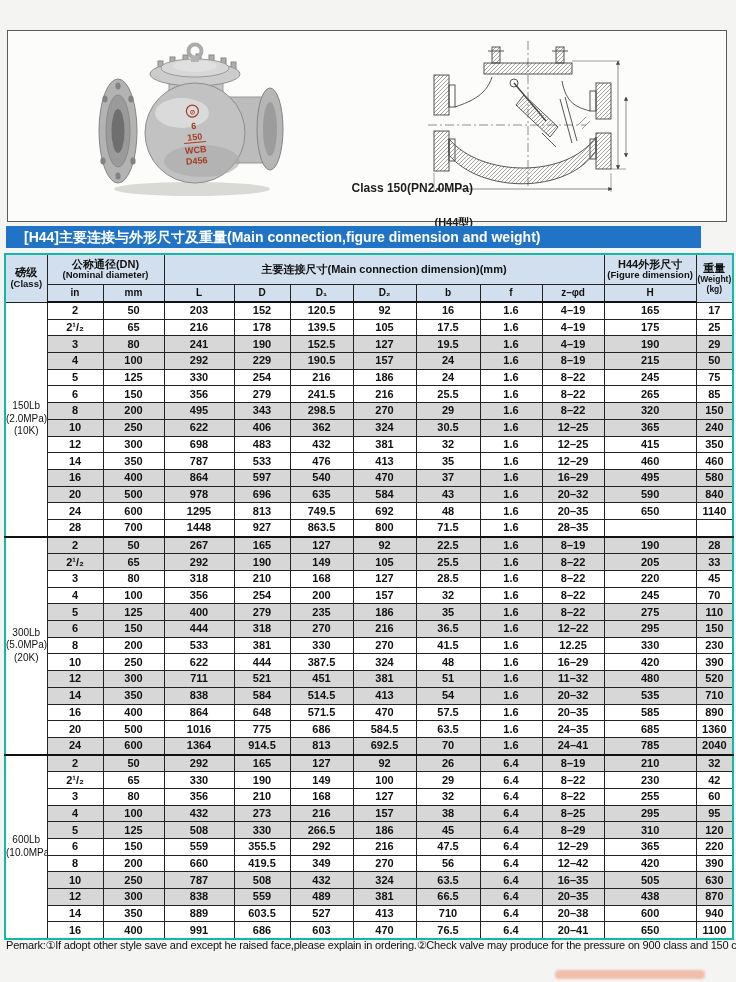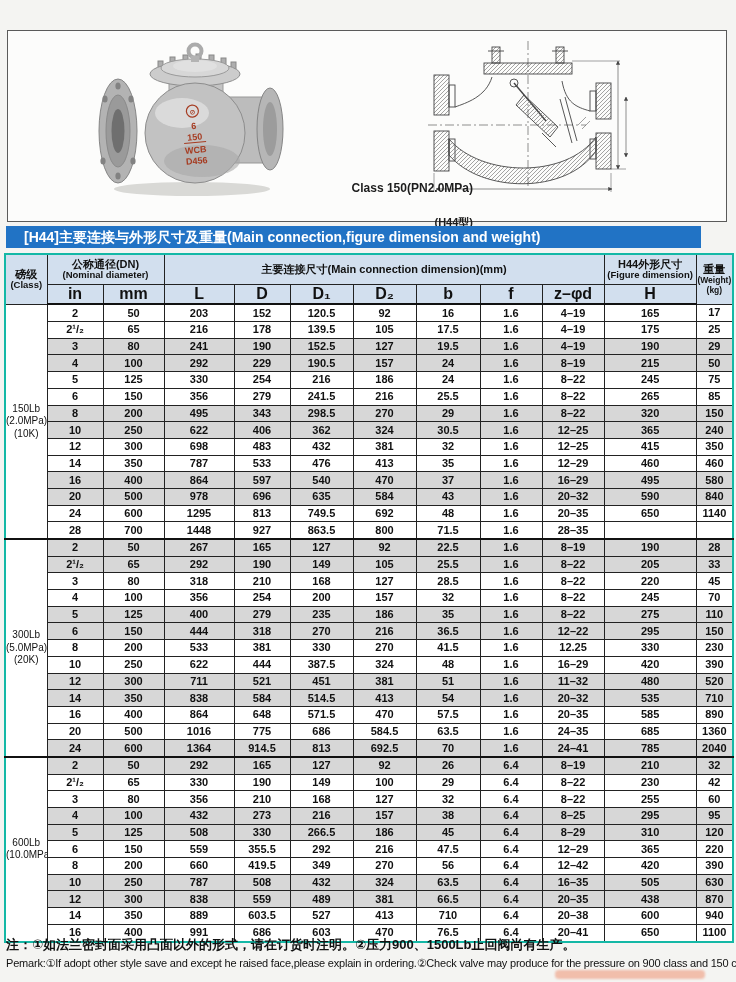--- a/index.html
+++ b/index.html
@@ -37,21 +37,21 @@
   table.spec th,table.spec td{
     border:1px solid #222;
     text-align:center;vertical-align:middle;
     padding:0;overflow:hidden;white-space:nowrap;
   }
   thead th{
     background:var(--header-bg,#d2dfee);
     font-weight:bold;font-size:11px;line-height:1.15;
   }
   thead tr.grp th{height:29px;}
-  thead tr.subhead th{height:16px;font-size:16px;border-bottom:2px solid #111;}
+  thead tr.subhead th{height:16px;font-size:10px;border-bottom:2px solid #111;}
   thead th .en{font-weight:bold;font-size:9.5px;}
   thead th.wt .en{font-size:8.5px;}
   tbody td{
     height:15.7px;font-size:11px;font-weight:bold;line-height:1;
   }
   tbody tr.stripe td{background:var(--stripe,#d7d7d7);}
   tbody td.class-cell{
     background:#ffffff !important;font-weight:normal;font-size:10px;
     line-height:1.25;
   }
@@ -738,17 +738,16 @@
         <td>76.5</td>
         <td>6.4</td>
         <td>20–41</td>
         <td>650</td>
         <td>1100</td>
       </tr>
     </tbody>
 </table>
 
 <div class="notes">
-  <div class="note-cn">注：①如法兰密封面采用凸面以外的形式，请在订货时注明。②压力900、1500Lb止回阀尚有生产。</div>
   <div class="note-en">Pemark:①If adopt other style save and except he raised face,please explain in ordering.②Check valve may produce for the pressure on 900 class and 150 class.</div>
 </div>
 
 <div class="watermark"></div>
 
 </body></html>

